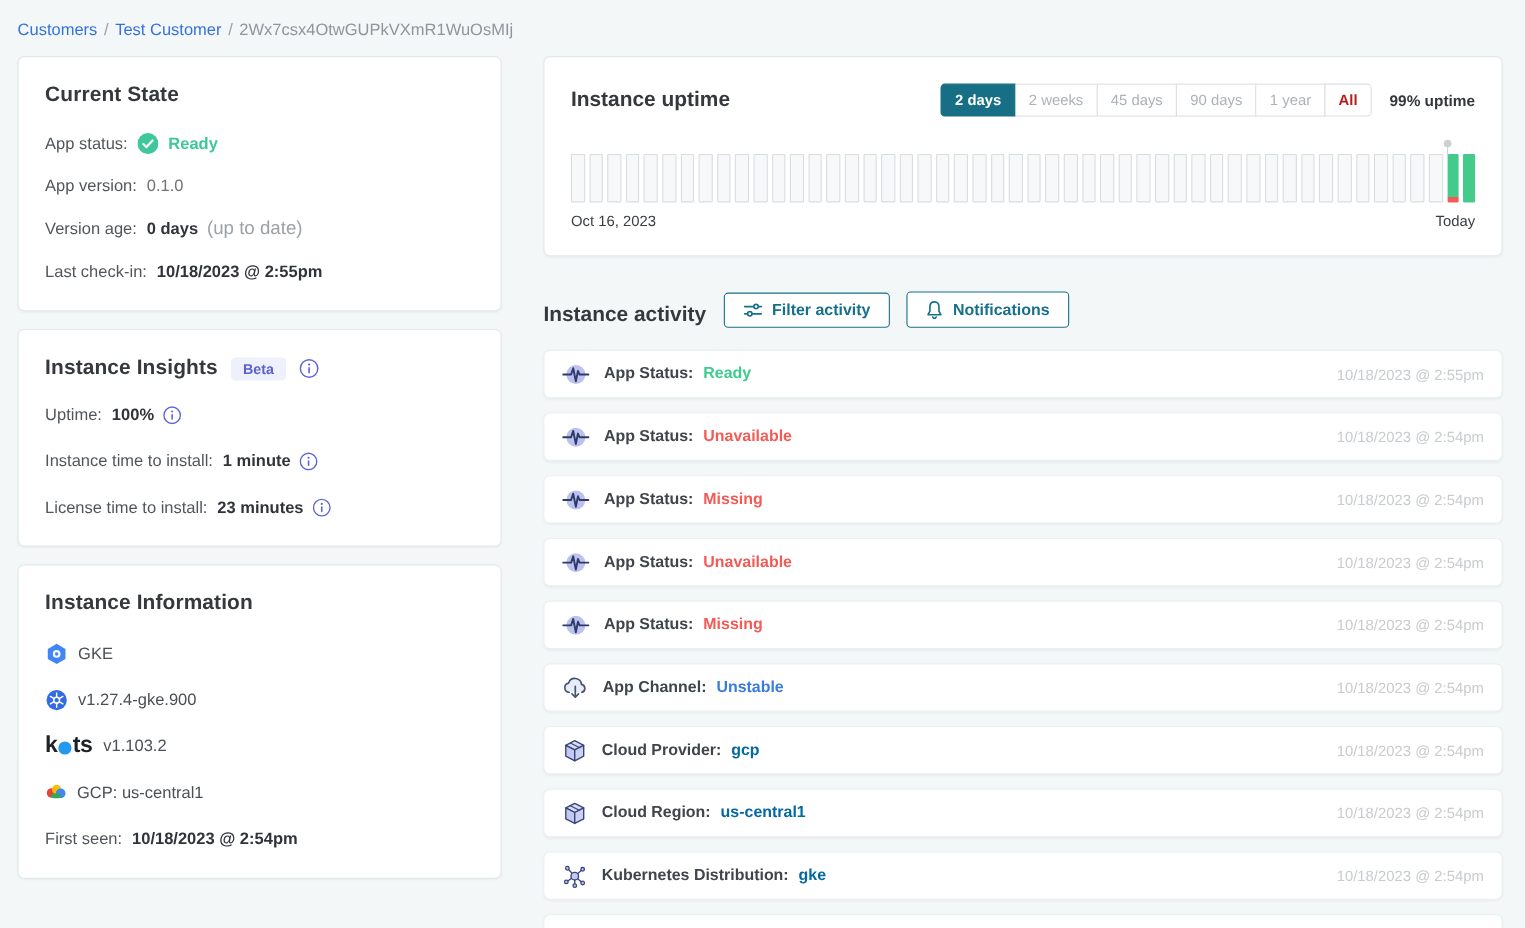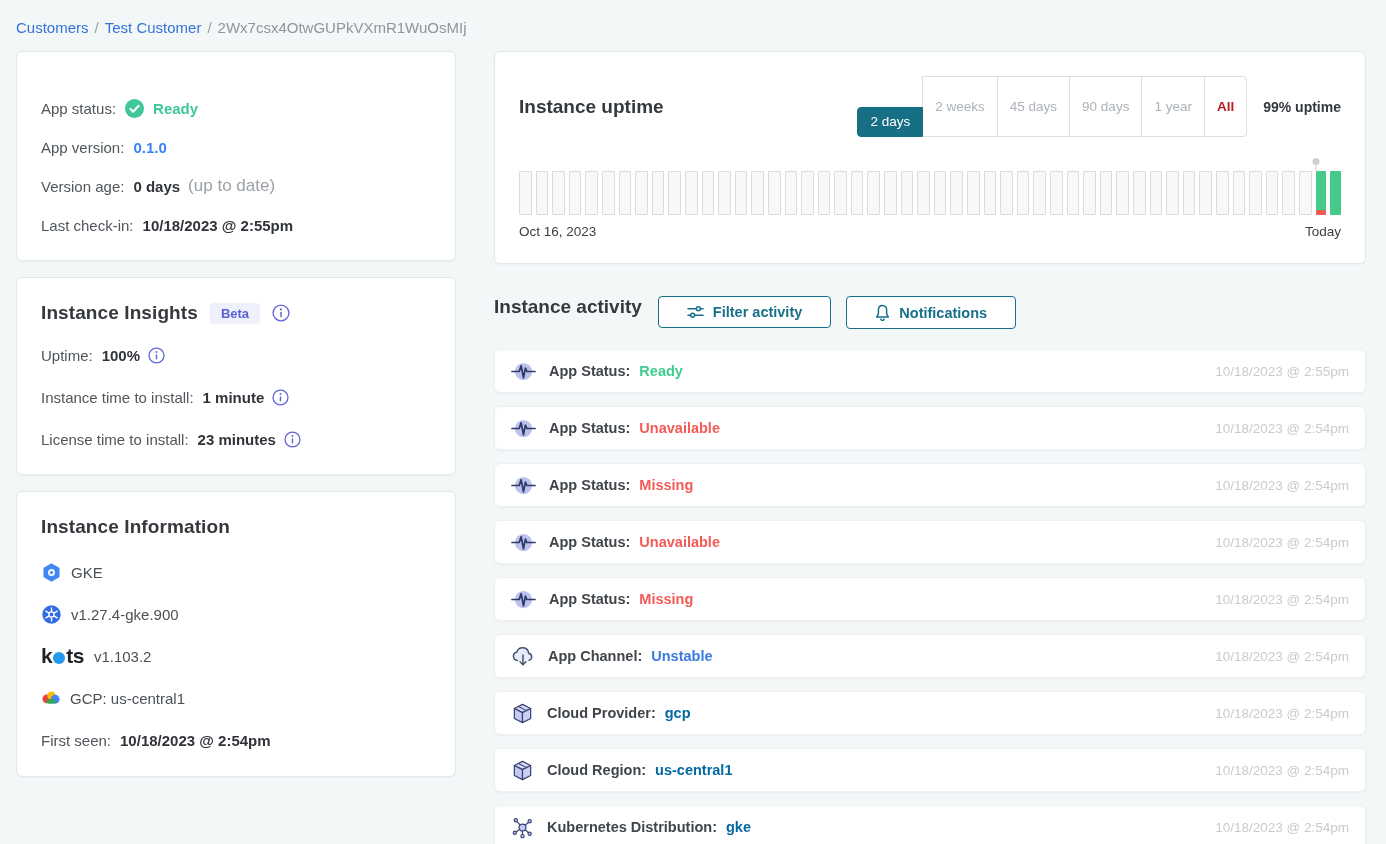--- a/index.html
+++ b/index.html
@@ -28,21 +28,21 @@
   }
   .card-title { font-size:19px; font-weight:700; color:#35393E; letter-spacing:.1px; }
 
   
   .kv-row { display:flex; align-items:center; margin-top:17px; font-size:15px; color:#50565B; min-height:22px; }
   .kv-row .lbl { margin-right:9px; }
   .kv-row .val { font-weight:700; color:#30343A; }
   .kv-row .note { margin-left:8px; color:#9BA1A6; font-size:17px; }
   .kv-row.tall { margin-top:20px; }
   .status-green { color:#3EC79B; font-weight:600; }
-  .link-blue { color:#3b82f6; font-weight:700; text-decoration:none; cursor:pointer; }
+  .link-blue { color:#737373; font-weight:400; text-decoration:none; cursor:pointer; }
   .ic { display:inline-flex; flex:none; align-items:center; justify-content:center; }
   .ic.gap-r { margin-right:9px; }
   .ic.gap-l { margin-left:8px; }
 
   .insights-title-row { display:flex; align-items:center; gap:12px; }
   .beta-badge {
     background:#EEF0FB; color:#5A62D2; font-size:13px; font-weight:700;
     padding:4px 11px; border-radius:4px; line-height:1;
   }
   .info-btn { background:none; border:none; cursor:pointer; display:inline-flex; padding:0; }
@@ -56,42 +56,42 @@
   .uptime-head { display:flex; align-items:center; }
   .uptime-title { font-size:19px; font-weight:700; color:#35393E; }
   .range-group { margin-left:auto; display:flex; }
   .range-btn {
     font-family:inherit; font-size:13.5px; padding:6px 12px; background:#fff;
     border:1px solid #DCE0E3; color:#ABB2B8; cursor:pointer; margin-left:-1px;
     line-height:1.2;
   }
   .range-btn:first-child { margin-left:0; border-radius:4px 0 0 4px; }
   .range-btn:last-child { border-radius:0 4px 4px 0; }
-  .range-btn.active { background:#176F85; border-color:#176F85; color:#fff; font-weight:400; position:relative; z-index:1;margin-top:31px; }
+  .range-btn.active { background:#176F85; border-color:#176F85; color:#fff; font-weight:700; position:relative; z-index:1; }
   .range-btn.dark { color:#b91c1c; font-weight:600; }
   .uptime-pct { margin-left:16px; font-size:14px; font-weight:700; color:#33383D; white-space:nowrap; }
 
   .chart-wrap { position:relative; margin-top:34px; }
   .bars { display:flex; gap:4px; height:44px; }
   .bar { flex:1; border-radius:1px; }
   .bar--no_data { background:#F7F8F9; border:1px solid #D9DDDF; }
   .bar--up { background:#44CB8C; }
   .bar--up_with_downtime { background:linear-gradient(to bottom,#44CB8C 0,#44CB8C 39px,#F45A56 39px,#F45A56 100%); }
   .chart-marker { position:absolute; top:-13px; transform:translateX(-50%); display:flex; flex-direction:column; align-items:center; }
   .marker-dot { width:7px; height:7px; border-radius:50%; background:#CBD0D3; }
   .marker-line { width:1px; height:7px; background:#CBD0D3; }
   .axis-row { display:flex; justify-content:space-between; margin-top:9px; font-size:13.5px; color:#3A3F44; }
 
   
-  .activity-head { display:flex; align-items:flex-start; margin:32px 0 20px 0; gap:15px; }
+  .activity-head { display:flex; align-items:flex-end; margin:32px 0 20px 0; gap:15px; }
   .activity-title { font-size:19px; font-weight:700; color:#35393E; margin-right:1px; }
   .outline-btn {
     font-family:inherit; display:inline-flex; align-items:center; gap:9px;
     background:#fff; border:1px solid #17708A; color:#17708A; border-radius:4px;
-    padding:7px 28px; font-size:14.5px; font-weight:700; cursor:pointer;
+    padding:7px 17px; font-size:14.5px; font-weight:700; cursor:pointer;
   }
   .activity-row {
     background:#fff; border:1px solid #EDF0F2; border-radius:6px;
     box-shadow:0 1px 2px rgba(50,60,70,.05);
     height:44px; display:flex; align-items:center; padding:0 16px; margin-bottom:13px;
   }
   .activity-row .row-label { margin-left:13px; font-weight:700; color:#3F454B; font-size:14.5px; }
   .activity-row .row-value { margin-left:9px; font-weight:700; font-size:14.5px; }
   .val-green { color:#3FCC8F; }
   .val-red { color:#F45A56; }
@@ -105,20 +105,21 @@
 
 <div class="breadcrumb">
   <a>Customers</a><span class="sep">/</span><a>Test Customer</a><span class="sep">/</span><span class="current">2Wx7csx4OtwGUPkVXmR1WuOsMIj</span>
 </div>
 
 <div class="layout">
 
   <div class="left-col">
 
     <div class="card">
+      <div class="card-title">Current State</div>
       <div class="kv-row" style="margin-top:21px;">
         <span class="lbl">App status:</span>
         <span class="ic gap-r">
           <svg width="19" height="19" viewBox="0 0 20 20">
               <circle cx="10" cy="10" r="10" fill="#3EC79B"></circle>
               <path d="M5.6 10.4l3 3 5.8-6.3" stroke="#fff" stroke-width="2.1" fill="none" stroke-linecap="round" stroke-linejoin="round"></path>
             </svg>
         </span>
         <span class="status-green">Ready</span>
       </div>

